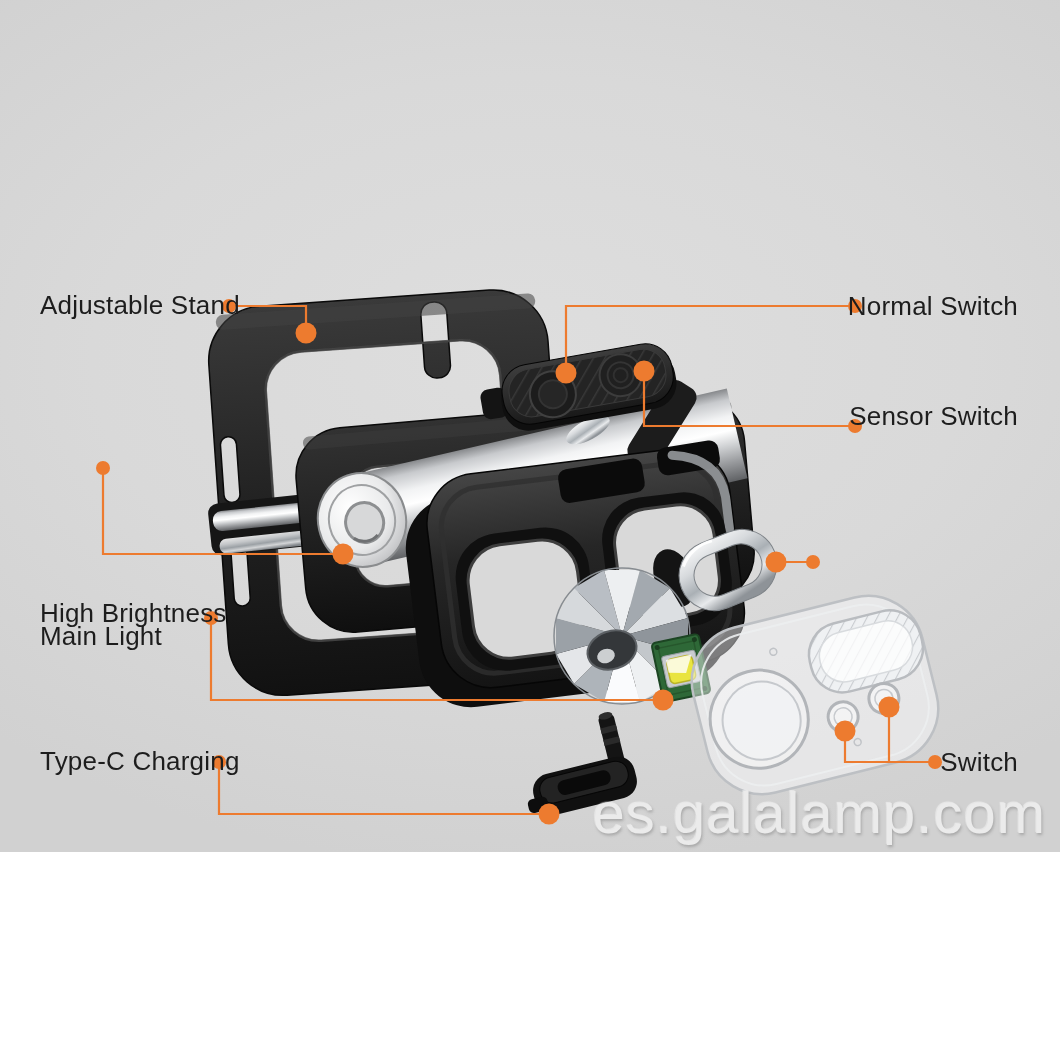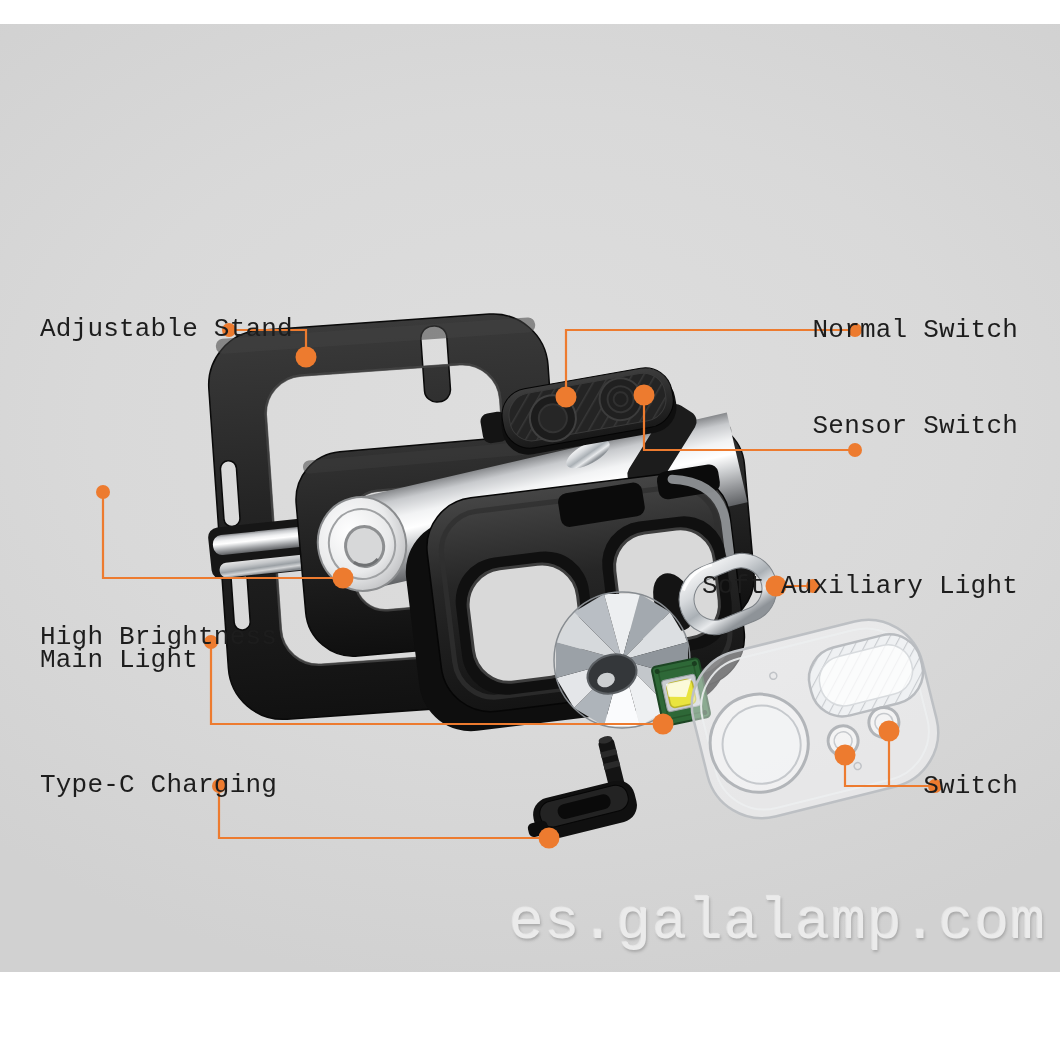--- a/index.html
+++ b/index.html
@@ -1,31 +1,30 @@
 <!DOCTYPE html>
 <html><head>
 <meta charset="utf-8">
 <style>
   html,body{margin:0;padding:0;}
   body{width:1060px;height:1060px;overflow:hidden;}
   .stage{
-    position:relative;width:1060px;height:948px;
+    position:relative;width:1060px;height:852px;
     background:radial-gradient(ellipse 75% 60% at 50% 42%, #dedede 0%, #d9d9d9 55%, #d1d1d1 100%);
-    font-family:Liberation Mono, monospace;
-    margin-top:24px;
+    font-family:Liberation Sans, sans-serif;
   }
   .stage svg{position:absolute;left:0;top:0;}
   .label{
     position:absolute;font-size:26px;line-height:23px;color:#1d1d1d;
     white-space:pre-line;font-weight:400;letter-spacing:.2px;
   }
   .label.left{left:40px;text-align:left;}
   .label.right{right:42px;text-align:center;}
   .watermark{
-    position:absolute;right:14px;bottom:17px;font-size:58px;font-weight:400;
+    position:absolute;right:14px;bottom:6px;font-size:58px;font-weight:400;
     color:#ebebeb;letter-spacing:1px;
     text-shadow:1px 2px 3px rgba(115,115,115,.45), -1px -1px 1px rgba(255,255,255,.55);
   }
 </style>
 </head>
 <body>
 
 <div class="stage">
 
 <svg width="1060" height="1060" viewBox="0 0 1060 1060">
@@ -256,19 +255,18 @@
     <circle cx="845" cy="731" r="10.5"></circle>
     <circle cx="889" cy="707" r="10.5"></circle>
   </g>
 </svg>
 
 <div class="label left" style="top:294px">Adjustable Stand</div>
 <div class="label left" style="top:750px">Type-C Charging</div>
 <div class="label left" style="top:602px">High Brightness
 Main Light</div>
 <div class="label right" style="top:295px">Normal Switch</div>
-<div class="label right" style="top:391px">Sensor Switch</div>
-<div class="label right" style="top:551px">Soft Auxiliary Light</div>
+<div class="label right" style="top:405px">Sensor Switch</div>
 <div class="label right" style="top:751px">Switch</div>
 
 <div class="watermark">es.galalamp.com</div>
 
 </div>
 
 </body></html>

